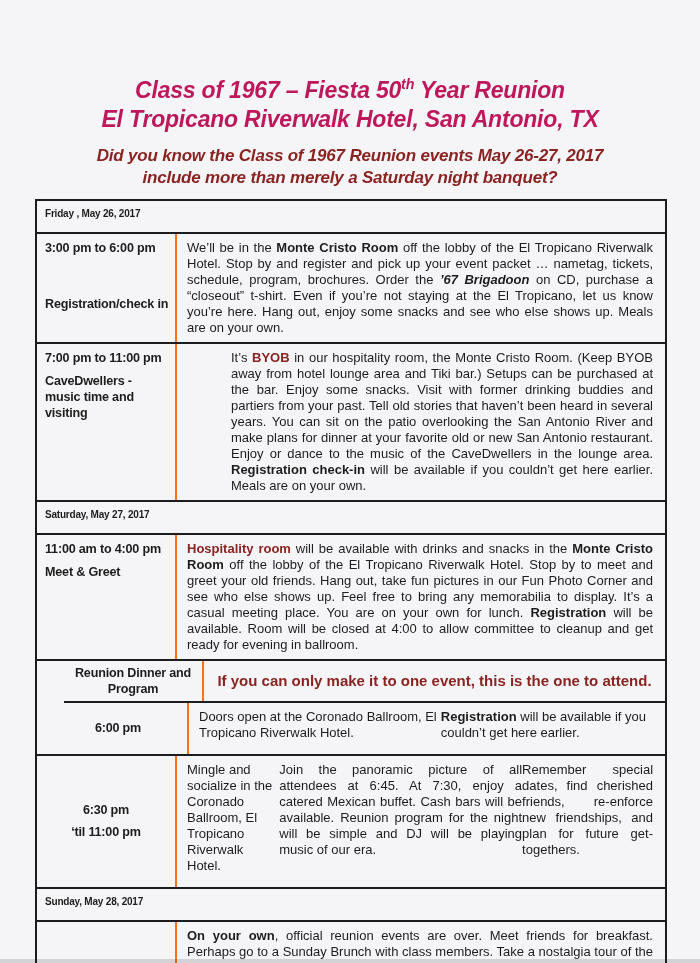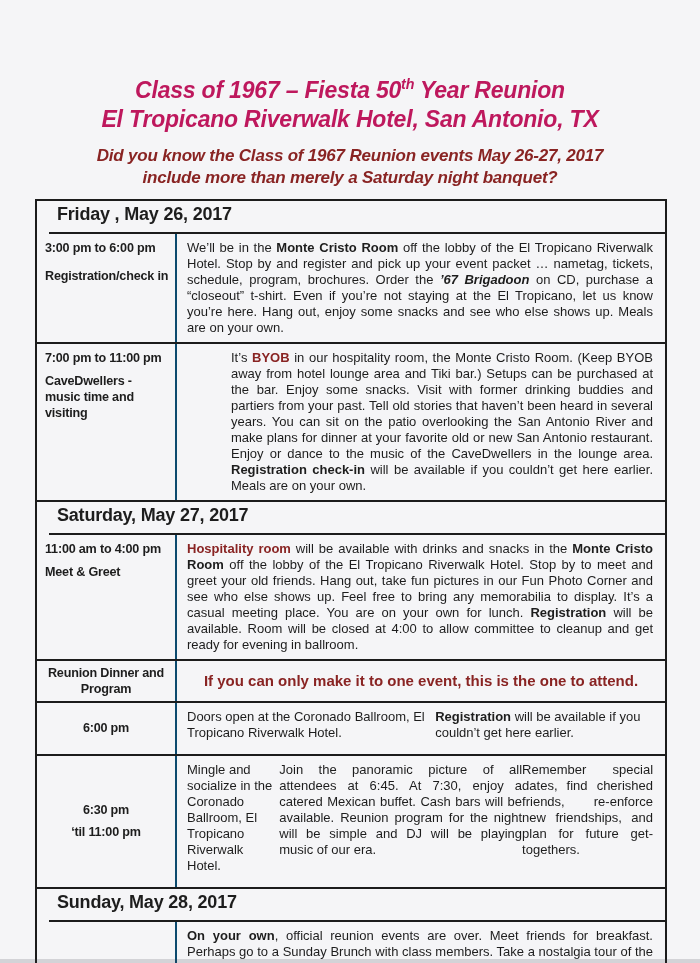--- a/index.html
+++ b/index.html
@@ -29,43 +29,43 @@
     font-size:17px;line-height:22px;letter-spacing:-0.2px;
   }
 
   .doc-table{
     margin:10px 33px 0 35px;
     border:2px solid #1c1c1c;
     background:transparent;
   }
   .sec-header{
     box-sizing:border-box;min-height:26px;padding:3px 8px 8px 8px;
-    font-weight:bold;font-size:18px;line-height:20px;
-    border-bottom:2px solid #1c1c1c;letter-spacing:-0.2px;margin-left:12px;
+    font-weight:bold;font-size:10px;line-height:20px;
+    border-bottom:2px solid #1c1c1c;letter-spacing:-0.2px;
   }
   .row{display:flex;border-bottom:2px solid #1c1c1c;box-sizing:border-box;}
   .row.last{border-bottom:none;}
   .cell-left{
     box-sizing:border-box;width:140px;flex:0 0 140px;
-    border-right:2px solid #0c4a6e;
+    border-right:2px solid #f97316;
     padding:6px 6px 6px 8px;
     font-weight:bold;font-size:12.6px;line-height:16px;letter-spacing:-0.2px;
   }
   .cell-left.center{
     display:flex;flex-direction:column;align-items:center;justify-content:center;
     text-align:center;padding:4px;
   }
   .cell-right{
     box-sizing:border-box;flex:1;padding:6px 12px 6px 10px;
     font-size:13px;line-height:16px;
   }
   .cell-right p{margin:0 0 7px 0;text-align:justify;}
   .cell-right p:last-child{margin-bottom:0;}
   .cell-right p.no-just{text-align:left;}
-  .time-label{margin-top:12px;}
+  .time-label{margin-top:40px;}
   .time-label.tight{margin-top:7px;}
   .callout-cell{
     display:flex;align-items:center;justify-content:center;
     font-weight:bold;font-size:15px;color:#892423;text-align:center;padding:4px 13px;
   }
   .vcenter{display:flex;flex-direction:row;justify-content:center;}
 </style>
 </head>
 <body>
 
@@ -109,28 +109,28 @@
     <div class="row" style="min-height:97px;">
       <div class="cell-left">
         <div>11:00 am to 4:00 pm</div>
         <div class="time-label tight">Meet &amp; Greet</div>
       </div>
       <div class="cell-right">
         <p><span class="b maroon">Hospitality room</span><span> will be available with drinks and snacks in the </span><span class="b">Monte Cristo Room</span><span> off the lobby of the El Tropicano Riverwalk Hotel. Stop by to meet and greet your old friends. Hang out, take fun pictures in our Fun Photo Corner and see who else shows up. Feel free to bring any memorabilia to display. It’s a casual meeting place. You are on your own for lunch. </span><span class="b">Registration</span><span> will be available. Room will be closed at 4:00 to allow committee to cleanup and get ready for evening in ballroom.</span></p>
       </div>
     </div>
 
-    <div class="row" style="min-height:38px;">
+    <div class="row" style="min-height:38px;margin-left:27px;">
       <div class="cell-left center">
         <div style="max-width:120px;">Reunion Dinner and Program</div>
       </div>
       <div class="cell-right callout-cell">If you can only make it to one event, this is the one to attend.</div>
     </div>
 
-    <div class="row" style="min-height:46px;">
+    <div class="row" style="min-height:46px;padding-left:12px;">
       <div class="cell-left center">
         <div>6:00 pm</div>
       </div>
       <div class="cell-right vcenter">
         <p class="no-just"><span>Doors open at the Coronado Ballroom, El Tropicano Riverwalk Hotel.</span></p>
         <p class="no-just"><span class="b">Registration</span><span> will be available if you couldn’t get here earlier.</span></p>
       </div>
     </div>
 
     <div class="row" style="min-height:102px;">

